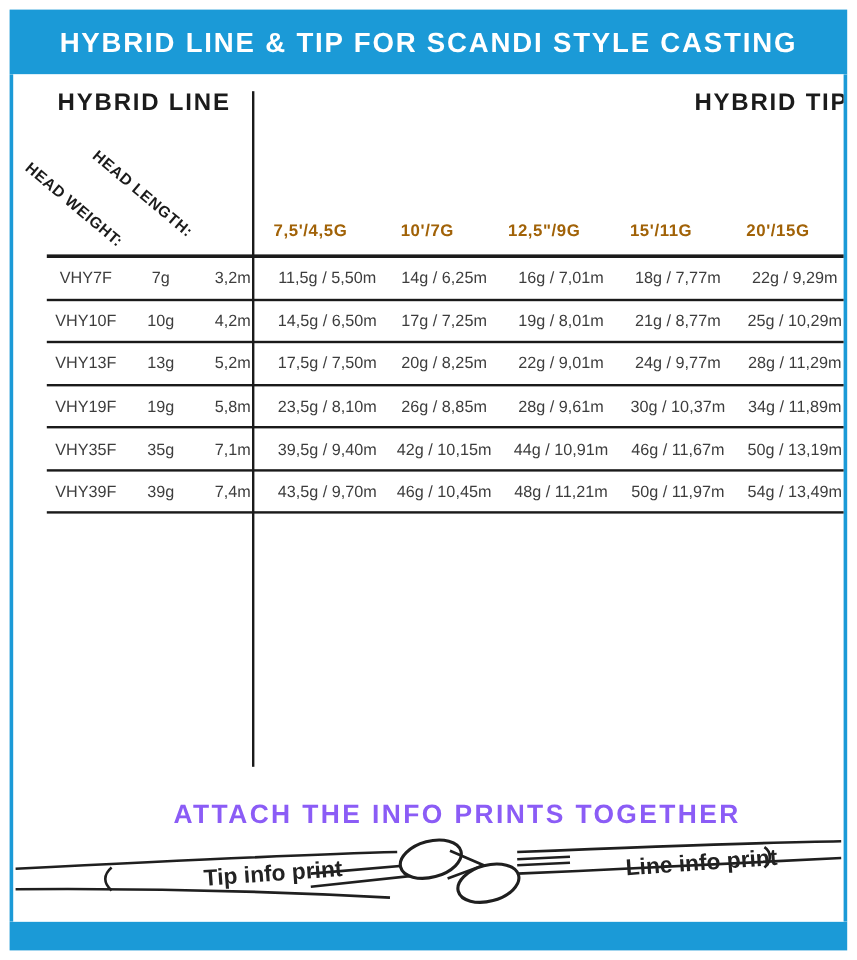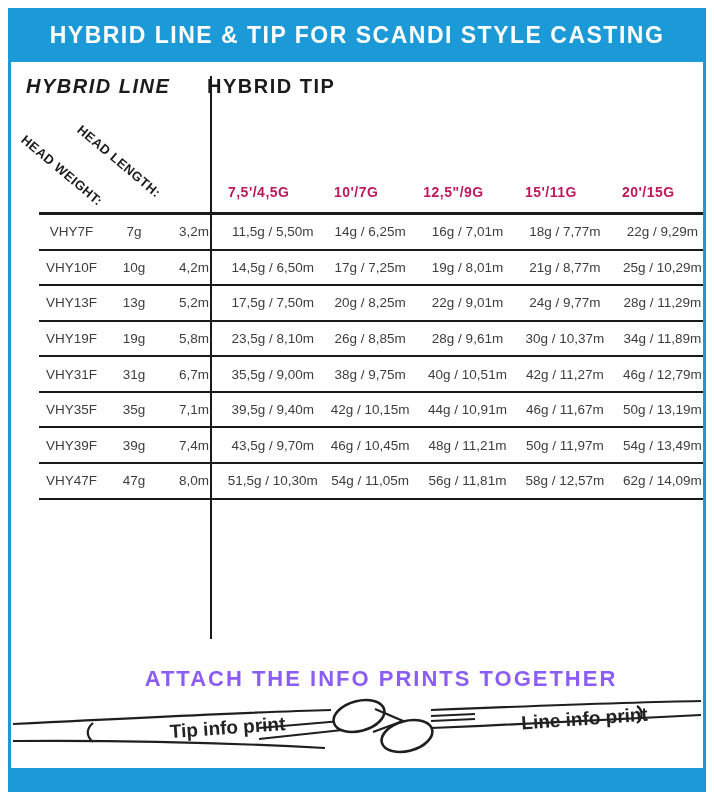--- a/index.html
+++ b/index.html
@@ -19,34 +19,34 @@
   .frame{
     position:relative;margin:0 8px;height:706px;box-sizing:border-box;
     border-left:3px solid var(--accent);border-right:3px solid var(--accent);
     background:#fff;overflow:hidden;
   }
   .thead{position:absolute;left:0;top:0;width:100%;height:150px;}
   .sec-title{
     position:absolute;font-size:20px;font-weight:bold;letter-spacing:1.5px;
     color:#1b1b1b;white-space:nowrap;
   }
-  .line-title{left:15px;top:13px;font-style:italic;}
-  .tip-title{left:196px;top:13px;width:487px;text-align:left;}
+  .line-title{left:37px;top:13px;}
+  .tip-title{left:209px;top:13px;width:487px;text-align:right;}
   .diag{
     position:absolute;font-size:13px;font-weight:bold;letter-spacing:0.5px;
     color:#1b1b1b;transform:rotate(40deg);transform-origin:0 0;white-space:nowrap;
   }
   .dw{left:17px;top:70px;}
   .dl{left:73px;top:60px;}
   .colheads{
     position:absolute;left:199px;top:122px;width:487px;display:flex;
   }
   .colheads span{
     flex:1;text-align:center;font-size:14px;font-weight:bold;
-    letter-spacing:0.5px;color:#be185d;white-space:nowrap;
+    letter-spacing:0.5px;color:#a16207;white-space:nowrap;
   }
   .vdivider{
     position:absolute;left:199px;top:14px;width:2px;height:563px;
     background:#1a1a1a;
   }
   .tbody{
     position:absolute;left:28px;top:150px;width:672px;
     border-top:3px solid #1a1a1a;
   }
   .trow{
@@ -134,58 +134,38 @@
           <div class="tcell">VHY19F</div>
           <div class="tcell">19g</div>
           <div class="tcell">5,8m</div>
           <div class="tcell">23,5g / 8,10m</div>
           <div class="tcell">26g / 8,85m</div>
           <div class="tcell">28g / 9,61m</div>
           <div class="tcell">30g / 10,37m</div>
           <div class="tcell">34g / 11,89m</div>
         </div>
         <div class="trow">
-          <div class="tcell">VHY31F</div>
-          <div class="tcell">31g</div>
-          <div class="tcell">6,7m</div>
-          <div class="tcell">35,5g / 9,00m</div>
-          <div class="tcell">38g / 9,75m</div>
-          <div class="tcell">40g / 10,51m</div>
-          <div class="tcell">42g / 11,27m</div>
-          <div class="tcell">46g / 12,79m</div>
-        </div>
-        <div class="trow">
           <div class="tcell">VHY35F</div>
           <div class="tcell">35g</div>
           <div class="tcell">7,1m</div>
           <div class="tcell">39,5g / 9,40m</div>
           <div class="tcell">42g / 10,15m</div>
           <div class="tcell">44g / 10,91m</div>
           <div class="tcell">46g / 11,67m</div>
           <div class="tcell">50g / 13,19m</div>
         </div>
         <div class="trow">
           <div class="tcell">VHY39F</div>
           <div class="tcell">39g</div>
           <div class="tcell">7,4m</div>
           <div class="tcell">43,5g / 9,70m</div>
           <div class="tcell">46g / 10,45m</div>
           <div class="tcell">48g / 11,21m</div>
           <div class="tcell">50g / 11,97m</div>
           <div class="tcell">54g / 13,49m</div>
-        </div>
-        <div class="trow">
-          <div class="tcell">VHY47F</div>
-          <div class="tcell">47g</div>
-          <div class="tcell">8,0m</div>
-          <div class="tcell">51,5g / 10,30m</div>
-          <div class="tcell">54g / 11,05m</div>
-          <div class="tcell">56g / 11,81m</div>
-          <div class="tcell">58g / 12,57m</div>
-          <div class="tcell">62g / 14,09m</div>
         </div>
       </div>
 
     <div class="attach-title">ATTACH THE INFO PRINTS TOGETHER</div>
 
     <svg class="knot" viewBox="0 0 692 68" xmlns="http://www.w3.org/2000/svg">
 
       <path d="M2,26 C120,20 240,14 320,12"></path>
       <path d="M2,43 C120,42 240,46 314,50"></path>
       <path d="M82,25 C75,31 75,38 82,44"></path>

